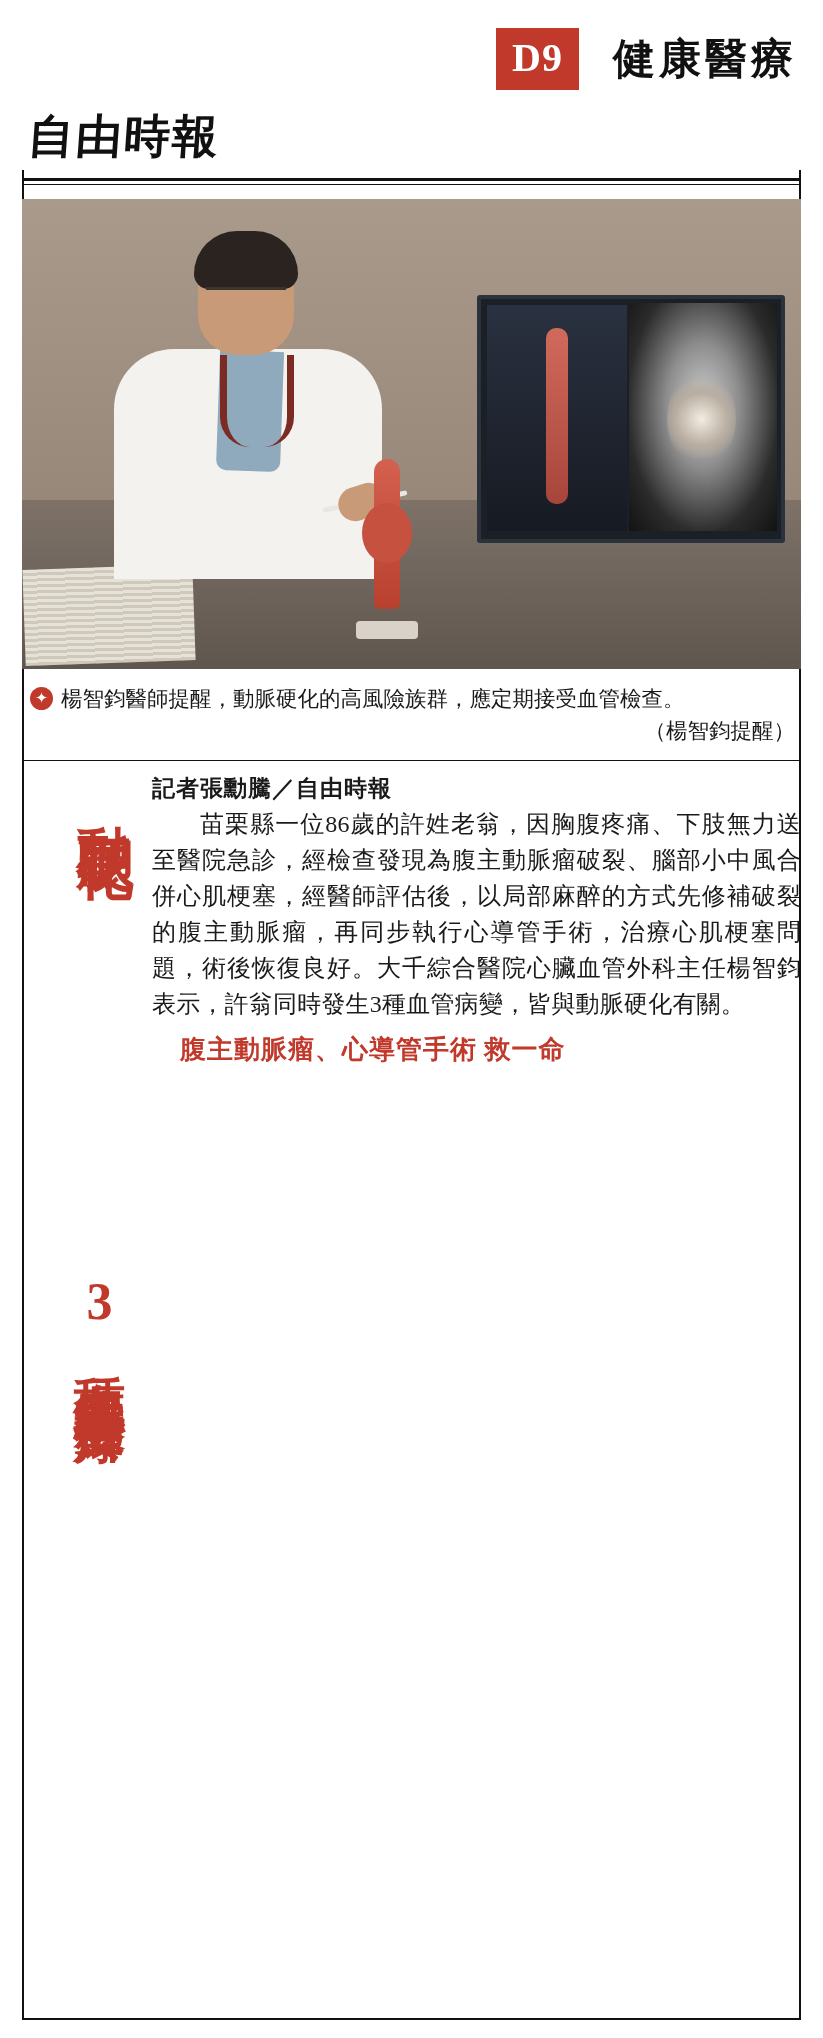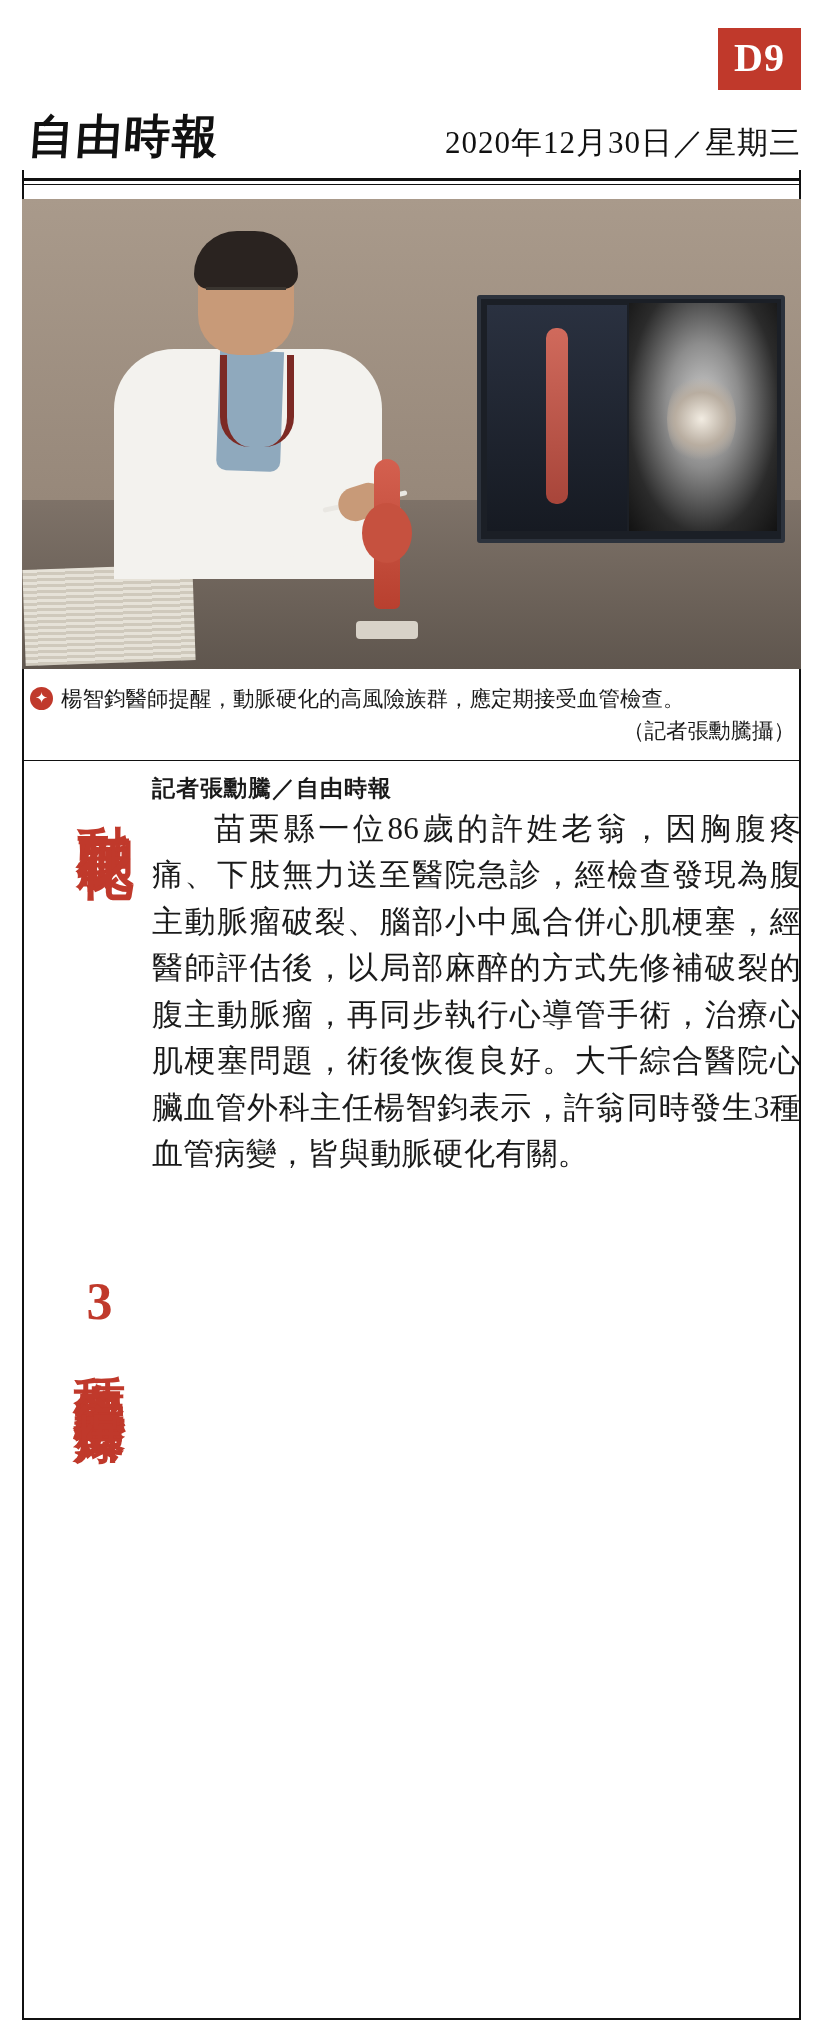--- a/index.html
+++ b/index.html
@@ -264,21 +264,21 @@
   }
 
   .byline {
     font-weight: bold;
     font-size: 23px;
     letter-spacing: 1px;
     margin-bottom: 2px;
   }
   p.para {
     margin: 0;
-    font-size: 31px;
+    font-size: 24px;
     line-height: 1.5;
     text-align: justify;
     text-indent: 2em;
     letter-spacing: 0.2px;
   }
   .subhead {
     color: #c0392b;
     font-weight: bold;
     font-size: 26px;
     letter-spacing: 1px;
@@ -305,25 +305,25 @@
 </head>
 <body>
 
 <div class="page">
 
   <div class="frame-left"></div>
   <div class="frame-right"></div>
 
   <div class="header-top">
     <div class="page-badge">D9</div>
+    <div class="section-title">健康醫療</div>
   </div>
 
   <div class="header-second">
     <div class="paper-logo">自由時報</div>
-    <div class="issue-date">2020年12月30日／星期三</div>
   </div>
 
   <div class="rule-thick"></div>
   <div class="rule-thin"></div>
 
   <div class="photo-wrap">
     <div class="photo">
       <div class="ph-wall"></div>
       <div class="ph-desk"></div>
       <div class="ph-monitor">
@@ -344,33 +344,34 @@
         <div class="aorta"></div>
         <div class="bulge"></div>
         <div class="base"></div>
       </div>
     </div>
   </div>
 
   <div class="caption">
     <div class="caption-bullet">✦</div>
     <div class="caption-text">
-      <span>楊智鈞醫師提醒，動脈硬化的高風險族群，應定期接受血管檢查。</span><span class="caption-credit">（記者張勳騰攝）</span>
+      <span>楊智鈞醫師提醒，動脈硬化的高風險族群，應定期接受血管檢查。</span><span class="caption-credit">（楊智鈞提醒）</span>
     </div>
   </div>
 
   <div class="rule-caption"></div>
 
   <div class="body-area">
 
     <div class="vertical-headline">
       <div class="vh-line vh-main">動脈硬化</div>
       <div class="vh-line vh-sub">3種血管病變齊爆</div>
     </div>
 
     <div class="text-col">
       <div class="byline">記者張勳騰／自由時報</div>
       <p class="para">苗栗縣一位86歲的許姓老翁，因胸腹疼痛、下肢無力送至醫院急診，經檢查發現為腹主動脈瘤破裂、腦部小中風合併心肌梗塞，經醫師評估後，以局部麻醉的方式先修補破裂的腹主動脈瘤，再同步執行心導管手術，治療心肌梗塞問題，術後恢復良好。大千綜合醫院心臟血管外科主任楊智鈞表示，許翁同時發生3種血管病變，皆與動脈硬化有關。</p>
+      <div class="subhead">腹主動脈瘤、心導管手術 救一命</div>
     </div>
   </div>
 
   <div class="footer-rule"></div>
 </div>
 
 </body></html>

